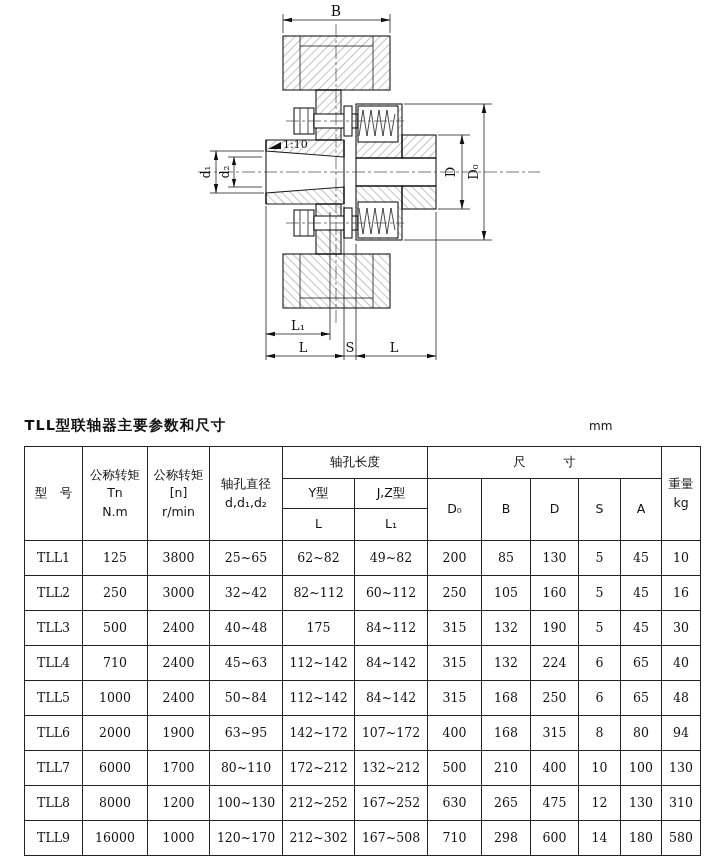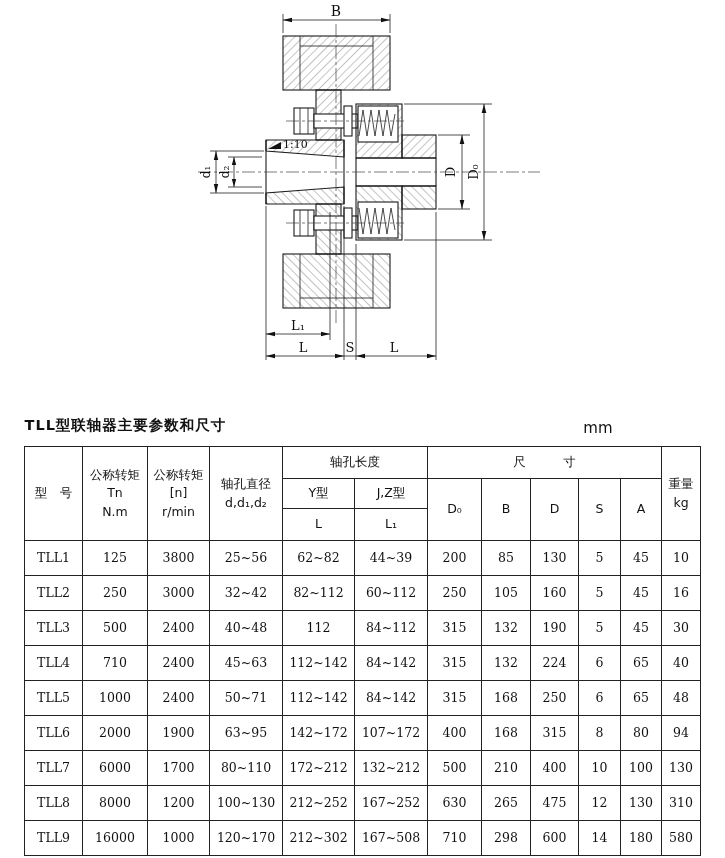--- a/index.html
+++ b/index.html
@@ -13,21 +13,21 @@
   .edge{stroke:#1a1a1a;stroke-width:1.1;fill:none;}
   .thin{stroke:#1a1a1a;stroke-width:.8;fill:none;}
   .cl{stroke:#444;stroke-width:.7;fill:none;stroke-dasharray:13 3 3 3;}
   .dim{stroke:#222;stroke-width:.8;fill:none;}
   .arrow{fill:#111;stroke:none;}
   .dimlabel{font-family:"DejaVu Serif",serif;fill:#111;}
 
   
   .caption{position:relative;width:676px;margin:10px auto 8px auto;height:22px;}
   .caption .title{text-align:left;font-weight:bold;font-size:14.5px;letter-spacing:1px;margin-top:36px;}
-  .caption .unit{position:absolute;right:88px;top:3px;font-size:15px;font-weight:normal;}
+  .caption .unit{position:absolute;right:88px;top:3px;font-size:12px;font-weight:normal;}
 
   
   table{border-collapse:collapse;margin:0 auto;table-layout:fixed;width:676px;font-size:12.5px;}
   td,th{border:1px solid #222;text-align:center;vertical-align:middle;padding:0 2px;font-weight:normal;line-height:1.45;}
   table{border:1.5px solid #222;}
   tr.h1{height:32px;} tr.h2{height:30px;} tr.h3{height:32px;}
   tbody tr{height:35px;font-family:"DejaVu Serif","DejaVu Sans",serif;}
   .hdr-gap{margin-top:0;}
 </style>
 </head>
@@ -211,23 +211,23 @@
       <tr class="h3">
         <th>L</th>
         <th>L₁</th>
       </tr>
     </thead>
     <tbody>
       <tr>
         <td>TLL1</td>
         <td>125</td>
         <td>3800</td>
-        <td>25~56</td>
+        <td>25~65</td>
         <td>62~82</td>
-        <td>44~39</td>
+        <td>49~82</td>
         <td>200</td>
         <td>85</td>
         <td>130</td>
         <td>5</td>
         <td>45</td>
         <td>10</td>
       </tr>
       <tr>
         <td>TLL2</td>
         <td>250</td>
@@ -240,21 +240,21 @@
         <td>160</td>
         <td>5</td>
         <td>45</td>
         <td>16</td>
       </tr>
       <tr>
         <td>TLL3</td>
         <td>500</td>
         <td>2400</td>
         <td>40~48</td>
-        <td>112</td>
+        <td>175</td>
         <td>84~112</td>
         <td>315</td>
         <td>132</td>
         <td>190</td>
         <td>5</td>
         <td>45</td>
         <td>30</td>
       </tr>
       <tr>
         <td>TLL4</td>
@@ -267,21 +267,21 @@
         <td>132</td>
         <td>224</td>
         <td>6</td>
         <td>65</td>
         <td>40</td>
       </tr>
       <tr>
         <td>TLL5</td>
         <td>1000</td>
         <td>2400</td>
-        <td>50~71</td>
+        <td>50~84</td>
         <td>112~142</td>
         <td>84~142</td>
         <td>315</td>
         <td>168</td>
         <td>250</td>
         <td>6</td>
         <td>65</td>
         <td>48</td>
       </tr>
       <tr>

